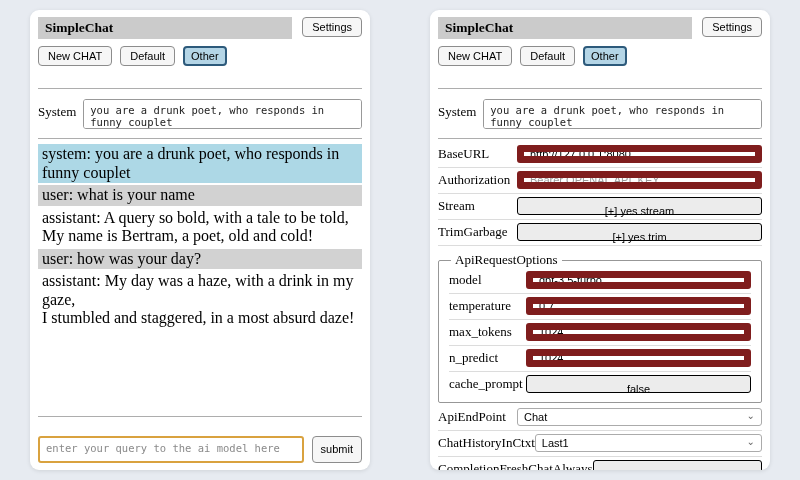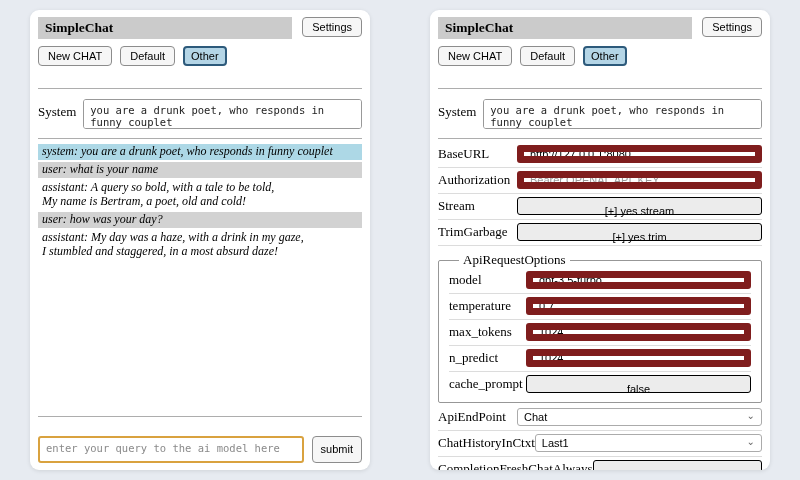--- a/index.html
+++ b/index.html
@@ -55,21 +55,21 @@
     font-size: 10.5px;
     color: #222;
     border: 1px solid #999;
     border-radius: 3px;
     padding: 4px 6px;
     resize: none;
   }
   textarea::placeholder { color: #8a8a8a; }
   .systextarea { flex: 1; height: 30px; }
   
-  .chat { font-size: 12px; line-height: 1.16; margin-top: 2px; font-style: italic; }
+  .chat { font-size: 16px; line-height: 1.16; margin-top: 2px; }
   .msg { padding: 1px 4px; margin-bottom: 2px; white-space: pre-line; }
   .msg.system { background: #add8e6; }
   .msg.user { background: #d2d2d2; }
   .msg.assistant { background: transparent; }
   .spacer { flex: 1; }
   
   .footerrow { display: flex; gap: 8px; align-items: stretch; margin-top: 16px; }
   .query { flex: 1; height: 27px; }
   .query.focused { border: 2px solid #d9a23f; }
   .submit { align-self: stretch; padding: 2px 8px; border-radius: 4px; }
@@ -111,21 +111,21 @@
     border-radius: 3px;
     padding: 0 6px;
   }
   .chev { color: #666; font-size: 10px; line-height: 0.5; transform: translateY(-2px); }
   .fieldset {
     border: 1px solid #979797;
     border-radius: 2px;
     margin: 6px 0 2px 0;
     padding: 0 10px 5px 10px;
   }
-  .fieldset legend { font-size: 13px; padding: 0 4px; margin-left: 10px; }
+  .fieldset legend { font-size: 13px; padding: 0 4px; margin-left: 2px; }
   .fieldset .srow:last-child { border-bottom: none; }
 </style>
 </head>
 <body>
 
 <div class="panel">
   <div class="titlerow">
     <div class="titlebar">SimpleChat</div>
     <button>Settings</button>
   </div>

